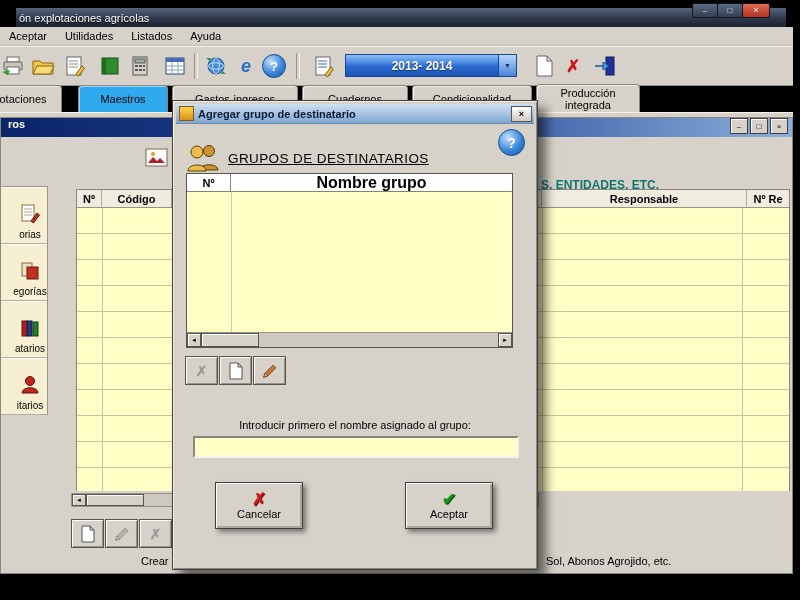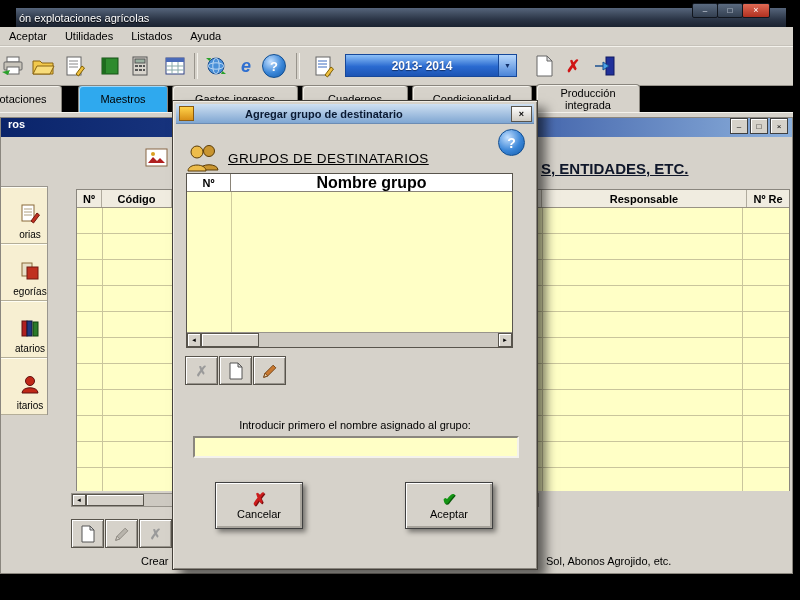--- a/index.html
+++ b/index.html
@@ -41,21 +41,21 @@
   .tab.active{background:#2fa9ee;box-shadow:inset 1px 1px 0 #9fd8fa;}
   .tabline{position:absolute;left:0;top:112px;width:793px;height:5px;background:#d6d2ca;border-top:1px solid #f4f2ec;}
 
   
   .child{position:absolute;left:0;top:117px;width:793px;height:457px;background:#d6d2ca;border:1px solid #8a867e;box-sizing:border-box;}
   .childbar{position:absolute;left:0;top:0;width:100%;height:19px;
             background:linear-gradient(to right,#0a246a,#2a4a9a 55%,#8cb0dc);display:flex;}
   .childbar .ctitle{color:#fff;font-weight:bold;padding-left:7px;}
   .cbtn{width:16px;height:14px;margin-right:2px;background:#d6d2ca;border:1px solid #404040;
         box-shadow:inset 1px 1px 0 #fff;display:flex;align-items:center;justify-content:center;font-size:8px;}
-  .big-heading{position:absolute;left:540px;top:42px;font-size:15px;font-weight:bold;color:#0f172a;
+  .big-heading{position:absolute;left:540px;top:60px;font-size:12px;font-weight:bold;color:#0f766e;
                text-decoration:underline;white-space:nowrap;}
   .pic-icon{position:absolute;left:143px;top:28px;}
 
   
   .mtable{position:absolute;left:75px;top:71px;width:714px;height:302px;border:1px solid #8a867e;
           background:#ffffc6;box-sizing:border-box;}
   .mthead{display:flex;height:17px;background:#f0ece0;border-bottom:1px solid #989284;}
   .mth{border-right:1px solid #b0ab9e;font-weight:bold;display:flex;align-items:center;justify-content:center;
        overflow:hidden;white-space:nowrap;box-sizing:border-box;}
   .w1{width:25px}.w2{width:70px}.w3{width:370px}.w4{width:205px}.w5{flex:1;border-right:none;}
@@ -81,21 +81,21 @@
           border:1px solid #58544c;box-shadow:inset 1px 1px 0 #fff;font-size:6px;box-sizing:border-box;}
   .sb-thumb{width:58px;background:#d6d2ca;border:1px solid #58544c;box-shadow:inset 1px 1px 0 #fff;box-sizing:border-box;}
   .sb-track{flex:1;}
   .status{position:absolute;white-space:nowrap;}
 
   
   .dialog{position:absolute;left:172px;top:100px;width:366px;height:470px;background:#d6d2ca;
           border:1px solid #44403a;box-shadow:inset 1px 1px 0 #f2eee6, inset -1px -1px 0 #8a867e,
           8px 8px 10px rgba(0,0,0,.55);z-index:10;box-sizing:border-box;}
   .dlgbar{position:absolute;left:3px;top:3px;right:3px;height:19px;background:linear-gradient(#cfe0f2,#7fa6d2);
-          display:flex;align-items:center;border-bottom:1px solid #6c8cb4;gap:47px;}
+          display:flex;align-items:center;border-bottom:1px solid #6c8cb4;}
   .dlgbar .dtitle{font-weight:bold;color:#0a1a33;padding-left:4px;}
   .dlg-icon{width:13px;height:13px;margin-left:3px;background:linear-gradient(#ffd24a,#d89018);border:1px solid #8a5a10;}
   .dlg-close{margin-left:auto;margin-right:2px;width:19px;height:14px;background:linear-gradient(#fefefe,#cfcbc3);
              border:1px solid #58544c;display:flex;align-items:center;justify-content:center;font-size:9px;font-weight:bold;}
   .helpbtn{position:absolute;right:12px;top:28px;width:25px;height:25px;border-radius:50%;
            background:radial-gradient(circle at 35% 30%,#c4e0ff,#3a86d8 55%,#135ba8);border:1px solid #114e92;
            color:#fff;font-weight:bold;font-size:14px;display:flex;align-items:center;justify-content:center;}
   .people{position:absolute;left:13px;top:42px;}
   .dlg-heading{position:absolute;left:55px;top:50px;font-size:13.5px;letter-spacing:.4px;text-decoration:underline;white-space:nowrap;}
   .dgrid{position:absolute;left:13px;top:72px;width:327px;height:175px;border:1px solid #58544c;

